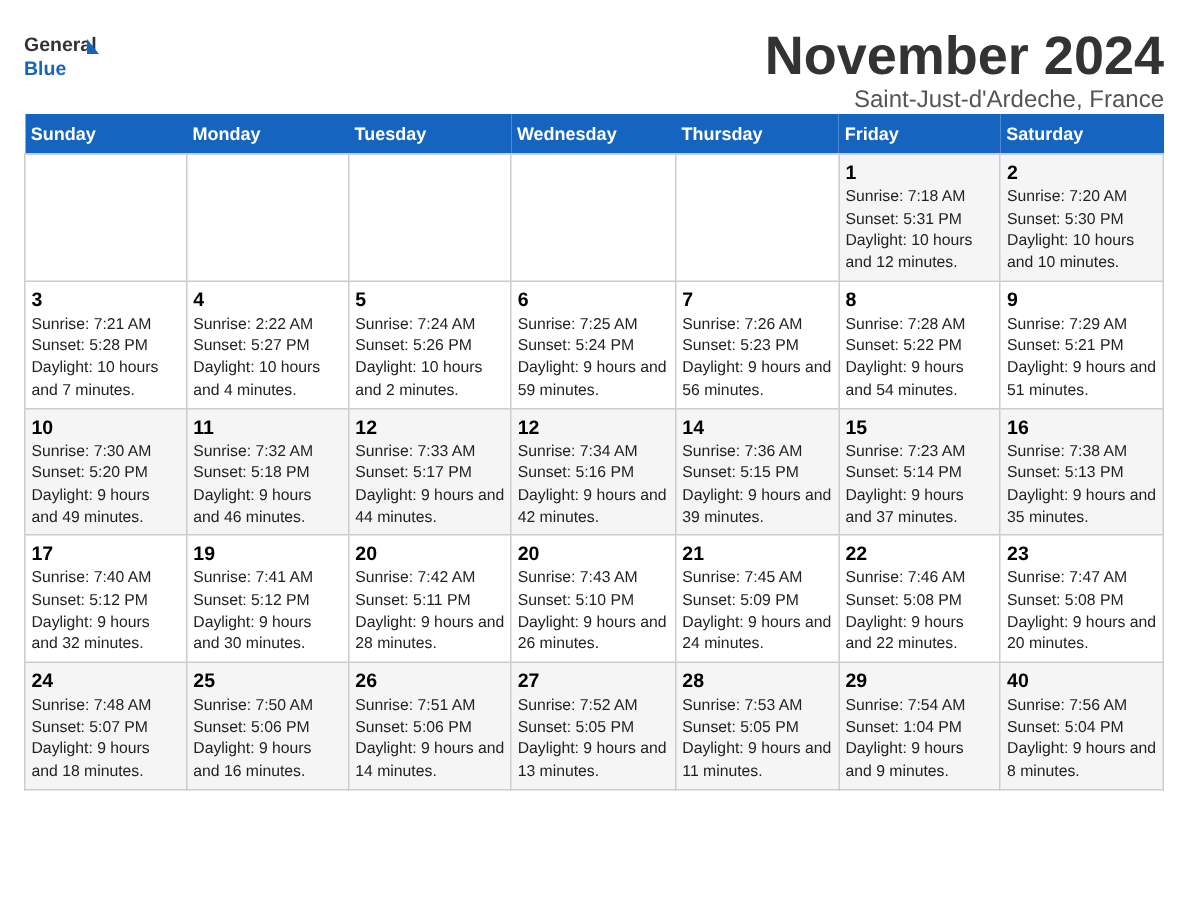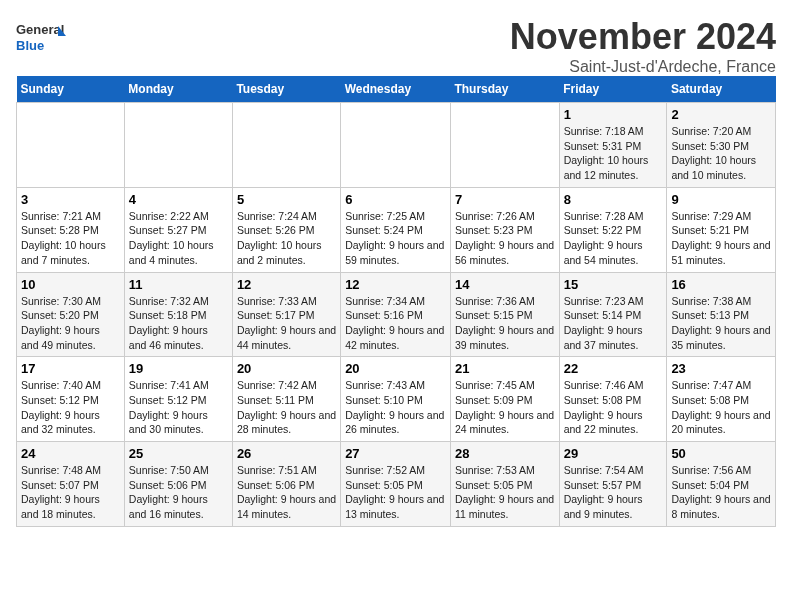--- a/index.html
+++ b/index.html
@@ -282,24 +282,24 @@
         </td>
         <td>
           <div class="day-num">28</div>
           <div class="day-info">Sunrise: 7:53 AM
 Sunset: 5:05 PM
 Daylight: 9 hours and 11 minutes.</div>
         </td>
         <td>
           <div class="day-num">29</div>
           <div class="day-info">Sunrise: 7:54 AM
-Sunset: 5:57 PM
+Sunset: 1:04 PM
 Daylight: 9 hours and 9 minutes.</div>
         </td>
         <td>
-          <div class="day-num">50</div>
+          <div class="day-num">40</div>
           <div class="day-info">Sunrise: 7:56 AM
 Sunset: 5:04 PM
 Daylight: 9 hours and 8 minutes.</div>
         </td>
       </tr>
     </tbody>
 </table>
 
 </body></html>

